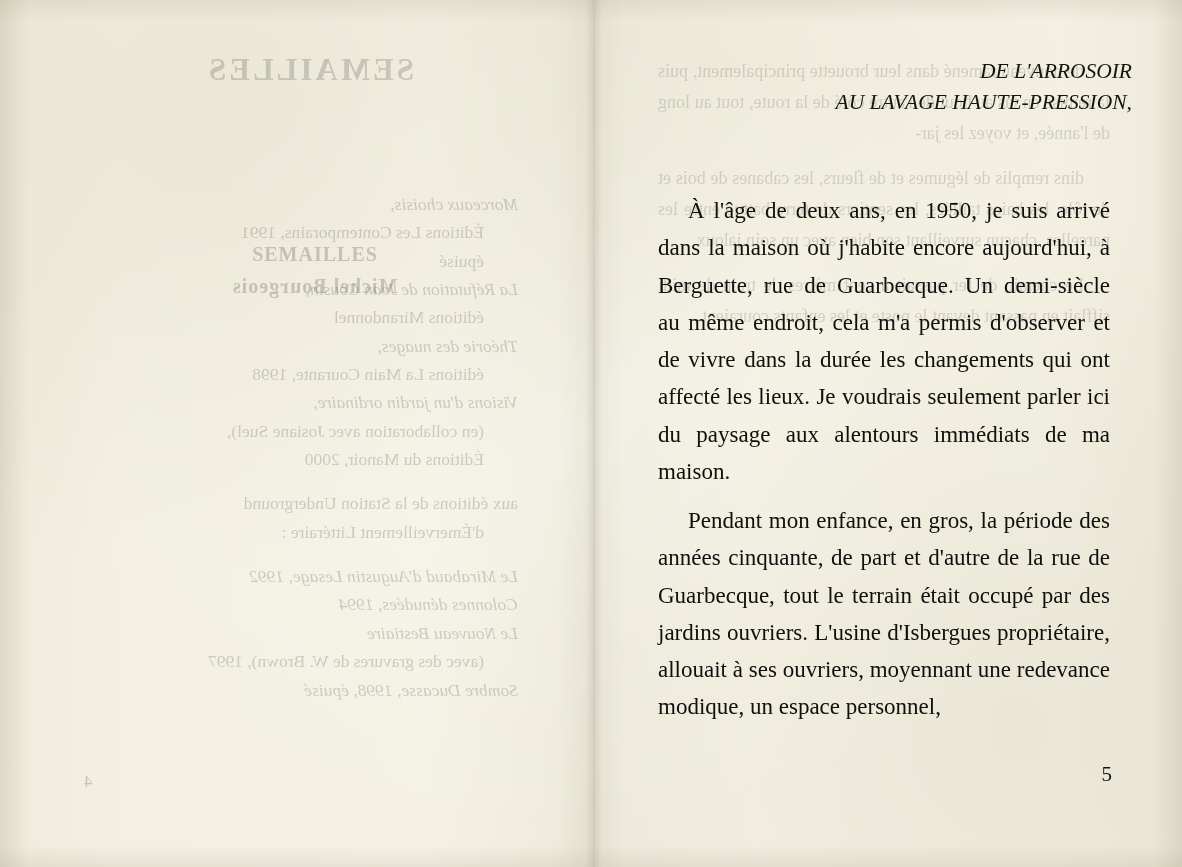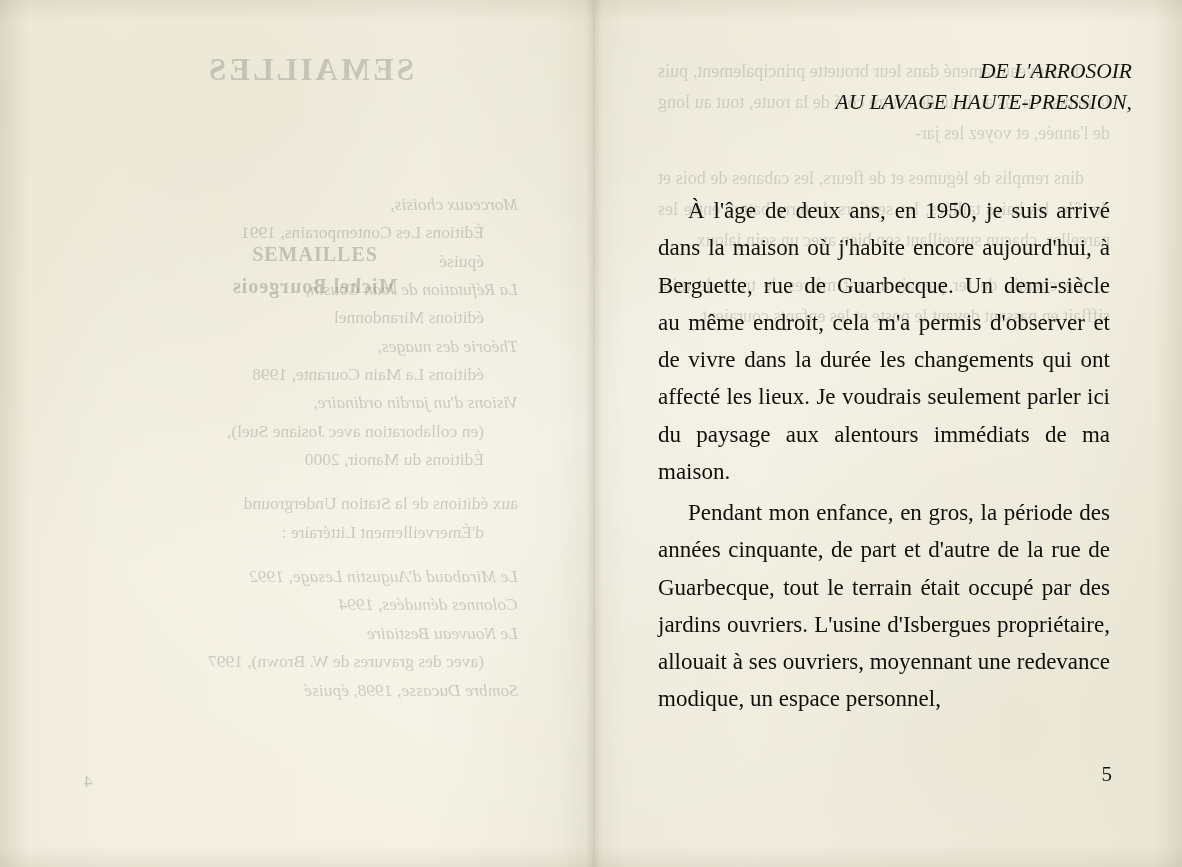--- a/index.html
+++ b/index.html
@@ -173,21 +173,21 @@
     color: #100f0c;
     font-size: 23px;
     line-height: 1.62;
     text-align: justify;
     text-justify: inter-word;
   }
   .body-text p {
     margin: 0;
     text-indent: 30px;
   }
-  .body-text p + p { margin-top: 4px; }
+  .body-text p + p { margin-top: 12px; }
 
   .folio {
     position: absolute;
     left: 470px;
     top: 762px;
     width: 40px;
     text-align: right;
     font-size: 21px;
     color: #15130f;
   }

